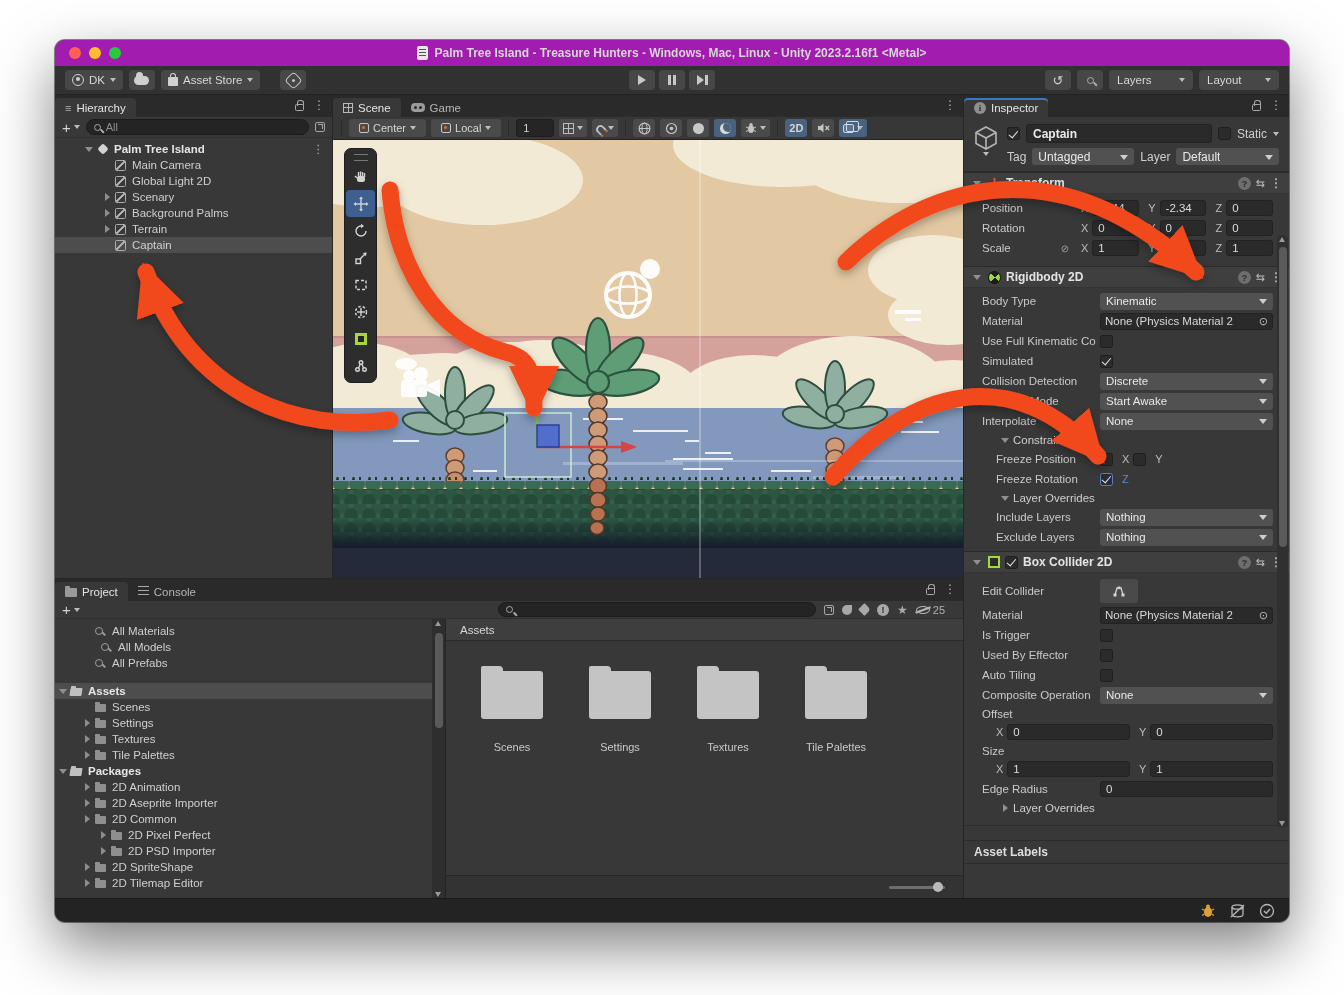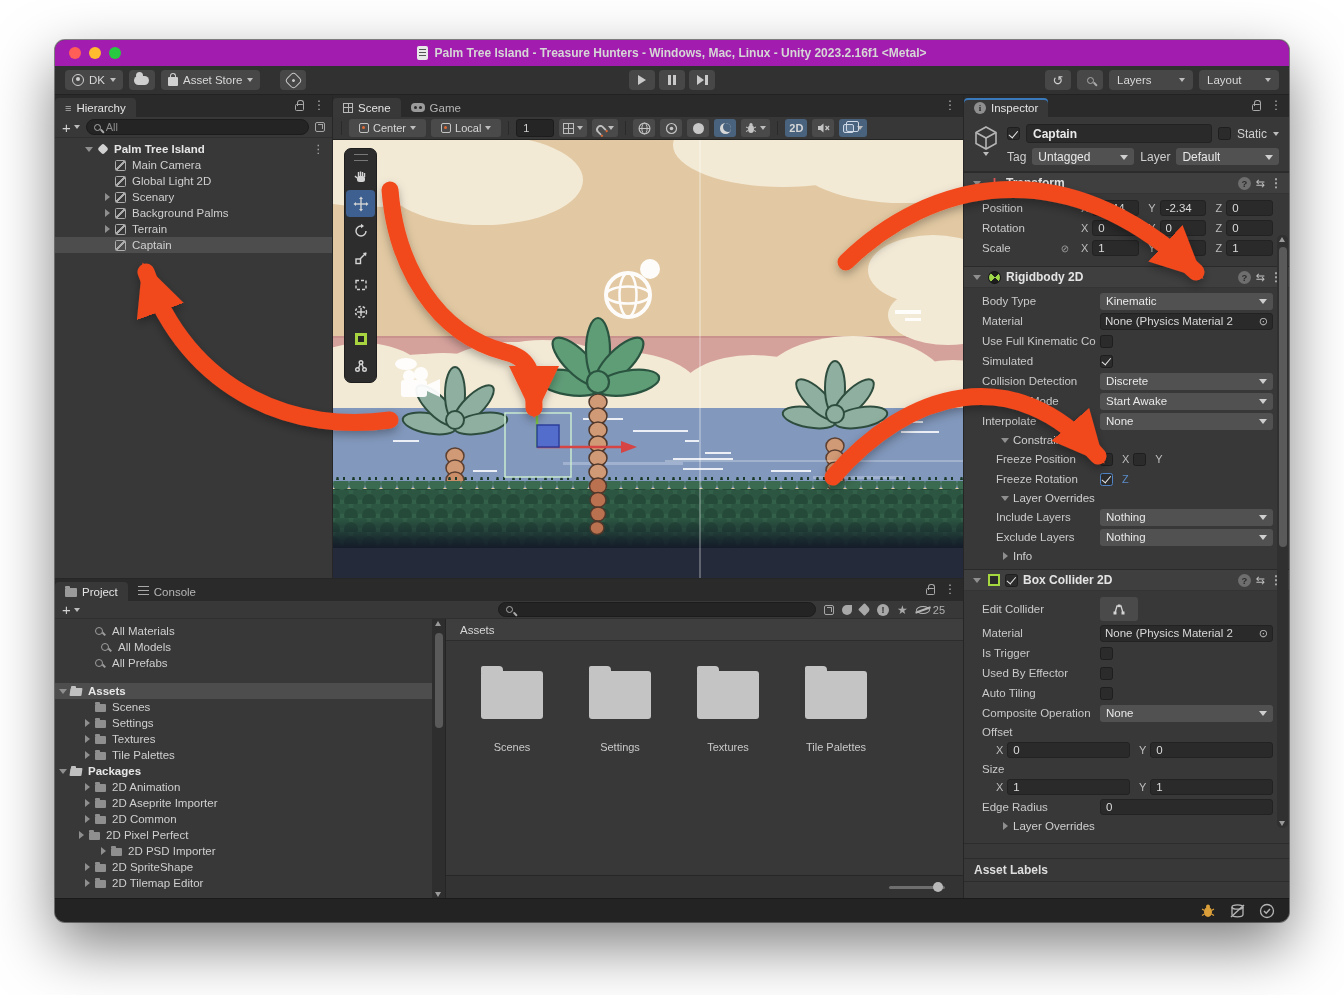--- a/index.html
+++ b/index.html
@@ -843,24 +843,20 @@
           <span class="drop">
               <span>Nothing</span>
             </span>
         </div>
         <div class="insp-row sub">
           <span class="insp-label sub2">Exclude Layers</span>
           <span class="drop">
               <span>Nothing</span>
             </span>
         </div>
-        <div class="fold-row">
-          <span class="tri tri-closed"></span>
-          <span>Info</span>
-        </div>
       </div>
 
       <div class="comp-head">
         <span class="tri tri-open"></span>
         <span class="bc-icon"></span>
         <span class="chk on"></span>
         <span class="comp-title">Box Collider 2D</span>
         <span class="help-ic"></span>
         <span class="preset-ic"></span>
         <span class="kebab">⋮</span>
@@ -1062,21 +1058,21 @@
     <span class="ticon ic-folder"></span>
     <span class="tlabel">2D Aseprite Importer</span>
   </div>
 
   <div class="trow" style="padding-left: 26px;">
     <span class="tri tri-closed"></span>
     <span class="ticon ic-folder"></span>
     <span class="tlabel">2D Common</span>
   </div>
 
-  <div class="trow" style="padding-left: 20px;">
+  <div class="trow" style="padding-left: 42px;">
     <span class="tri tri-closed"></span>
     <span class="ticon ic-folder"></span>
     <span class="tlabel">2D Pixel Perfect</span>
   </div>
 
   <div class="trow" style="padding-left: 42px;">
     <span class="tri tri-closed"></span>
     <span class="ticon ic-folder"></span>
     <span class="tlabel">2D PSD Importer</span>
   </div>

